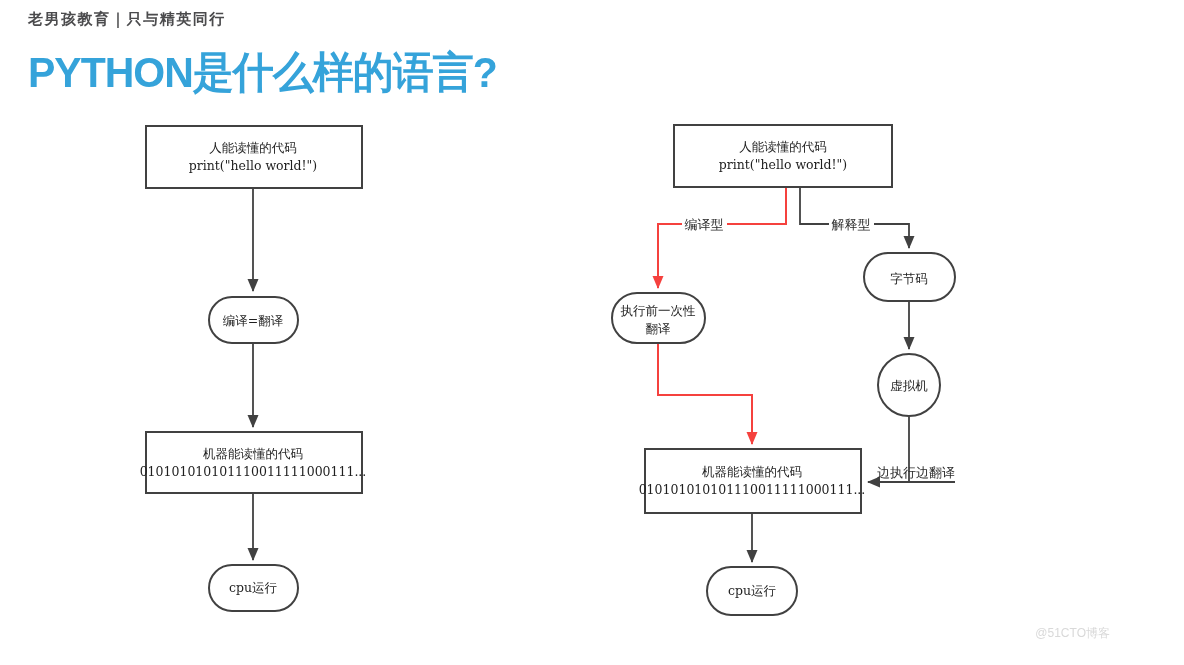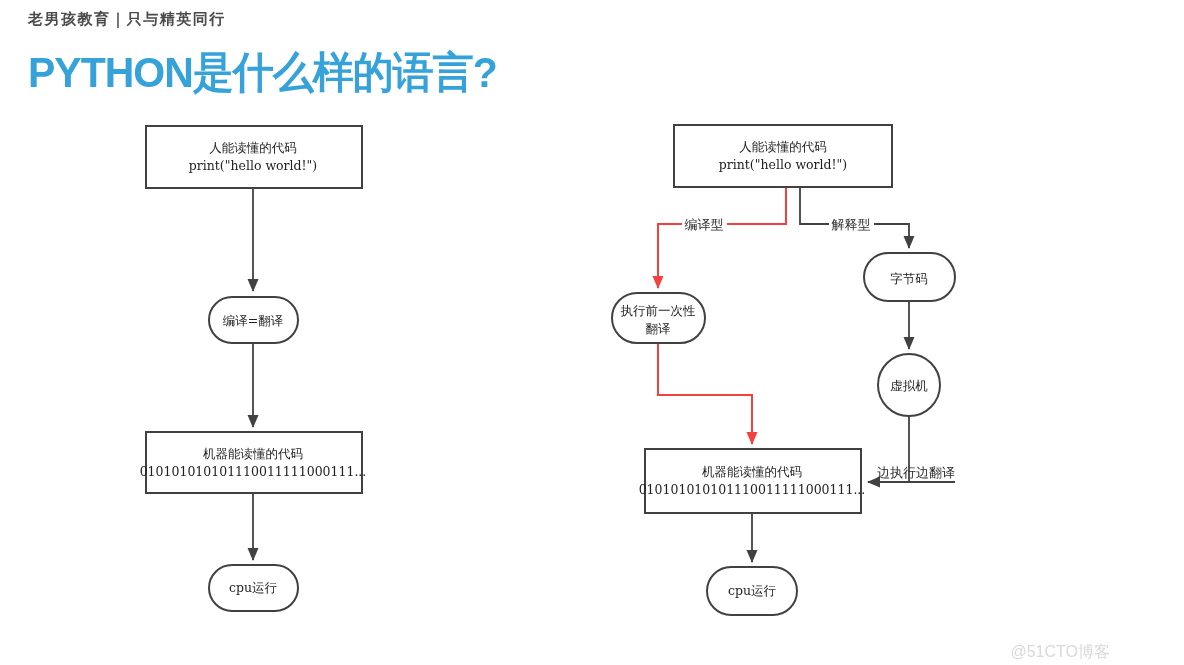--- a/index.html
+++ b/index.html
@@ -8,21 +8,21 @@
   }
   *{margin:0;padding:0;box-sizing:border-box;}
   html,body{width:1184px;height:665px;background:#ffffff;overflow:hidden;
     font-family:"Liberation Sans",sans-serif;}
   .page{position:relative;width:1128px;height:665px;background:#fff;}
   .brand{position:absolute;left:28px;top:10px;font-size:15px;font-weight:bold;
     color:var(--brand);letter-spacing:1.5px;}
   .title{position:absolute;left:28px;top:44px;font-size:41px;font-weight:bold;
     color:var(--accent);letter-spacing:-1px;transform:scaleY(1.05);transform-origin:left top;
     font-family:"Liberation Sans",sans-serif;white-space:nowrap;}
-  .watermark{position:absolute;right:18px;bottom:2px;font-size:16px;color:var(--watermark);}
+  .watermark{position:absolute;right:18px;bottom:23px;font-size:12px;color:var(--watermark);}
   svg.canvas{position:absolute;left:0;top:0;}
   .box{fill:#ffffff;stroke:var(--line);stroke-width:2;}
   .edge{fill:none;stroke:var(--line);stroke-width:1.8;}
   .edge-red{fill:none;stroke:var(--red);stroke-width:2;}
   .label{font-family:"DejaVu Serif","Liberation Serif",serif;font-size:12.5px;
     fill:var(--text);text-anchor:middle;}
   .label-code{font-family:"DejaVu Serif","Liberation Serif",serif;font-size:12.5px;
     fill:var(--text);text-anchor:middle;}
   .branch{font-family:"DejaVu Serif","Liberation Serif",serif;font-size:13px;
     fill:#2b2b2b;text-anchor:middle;}

